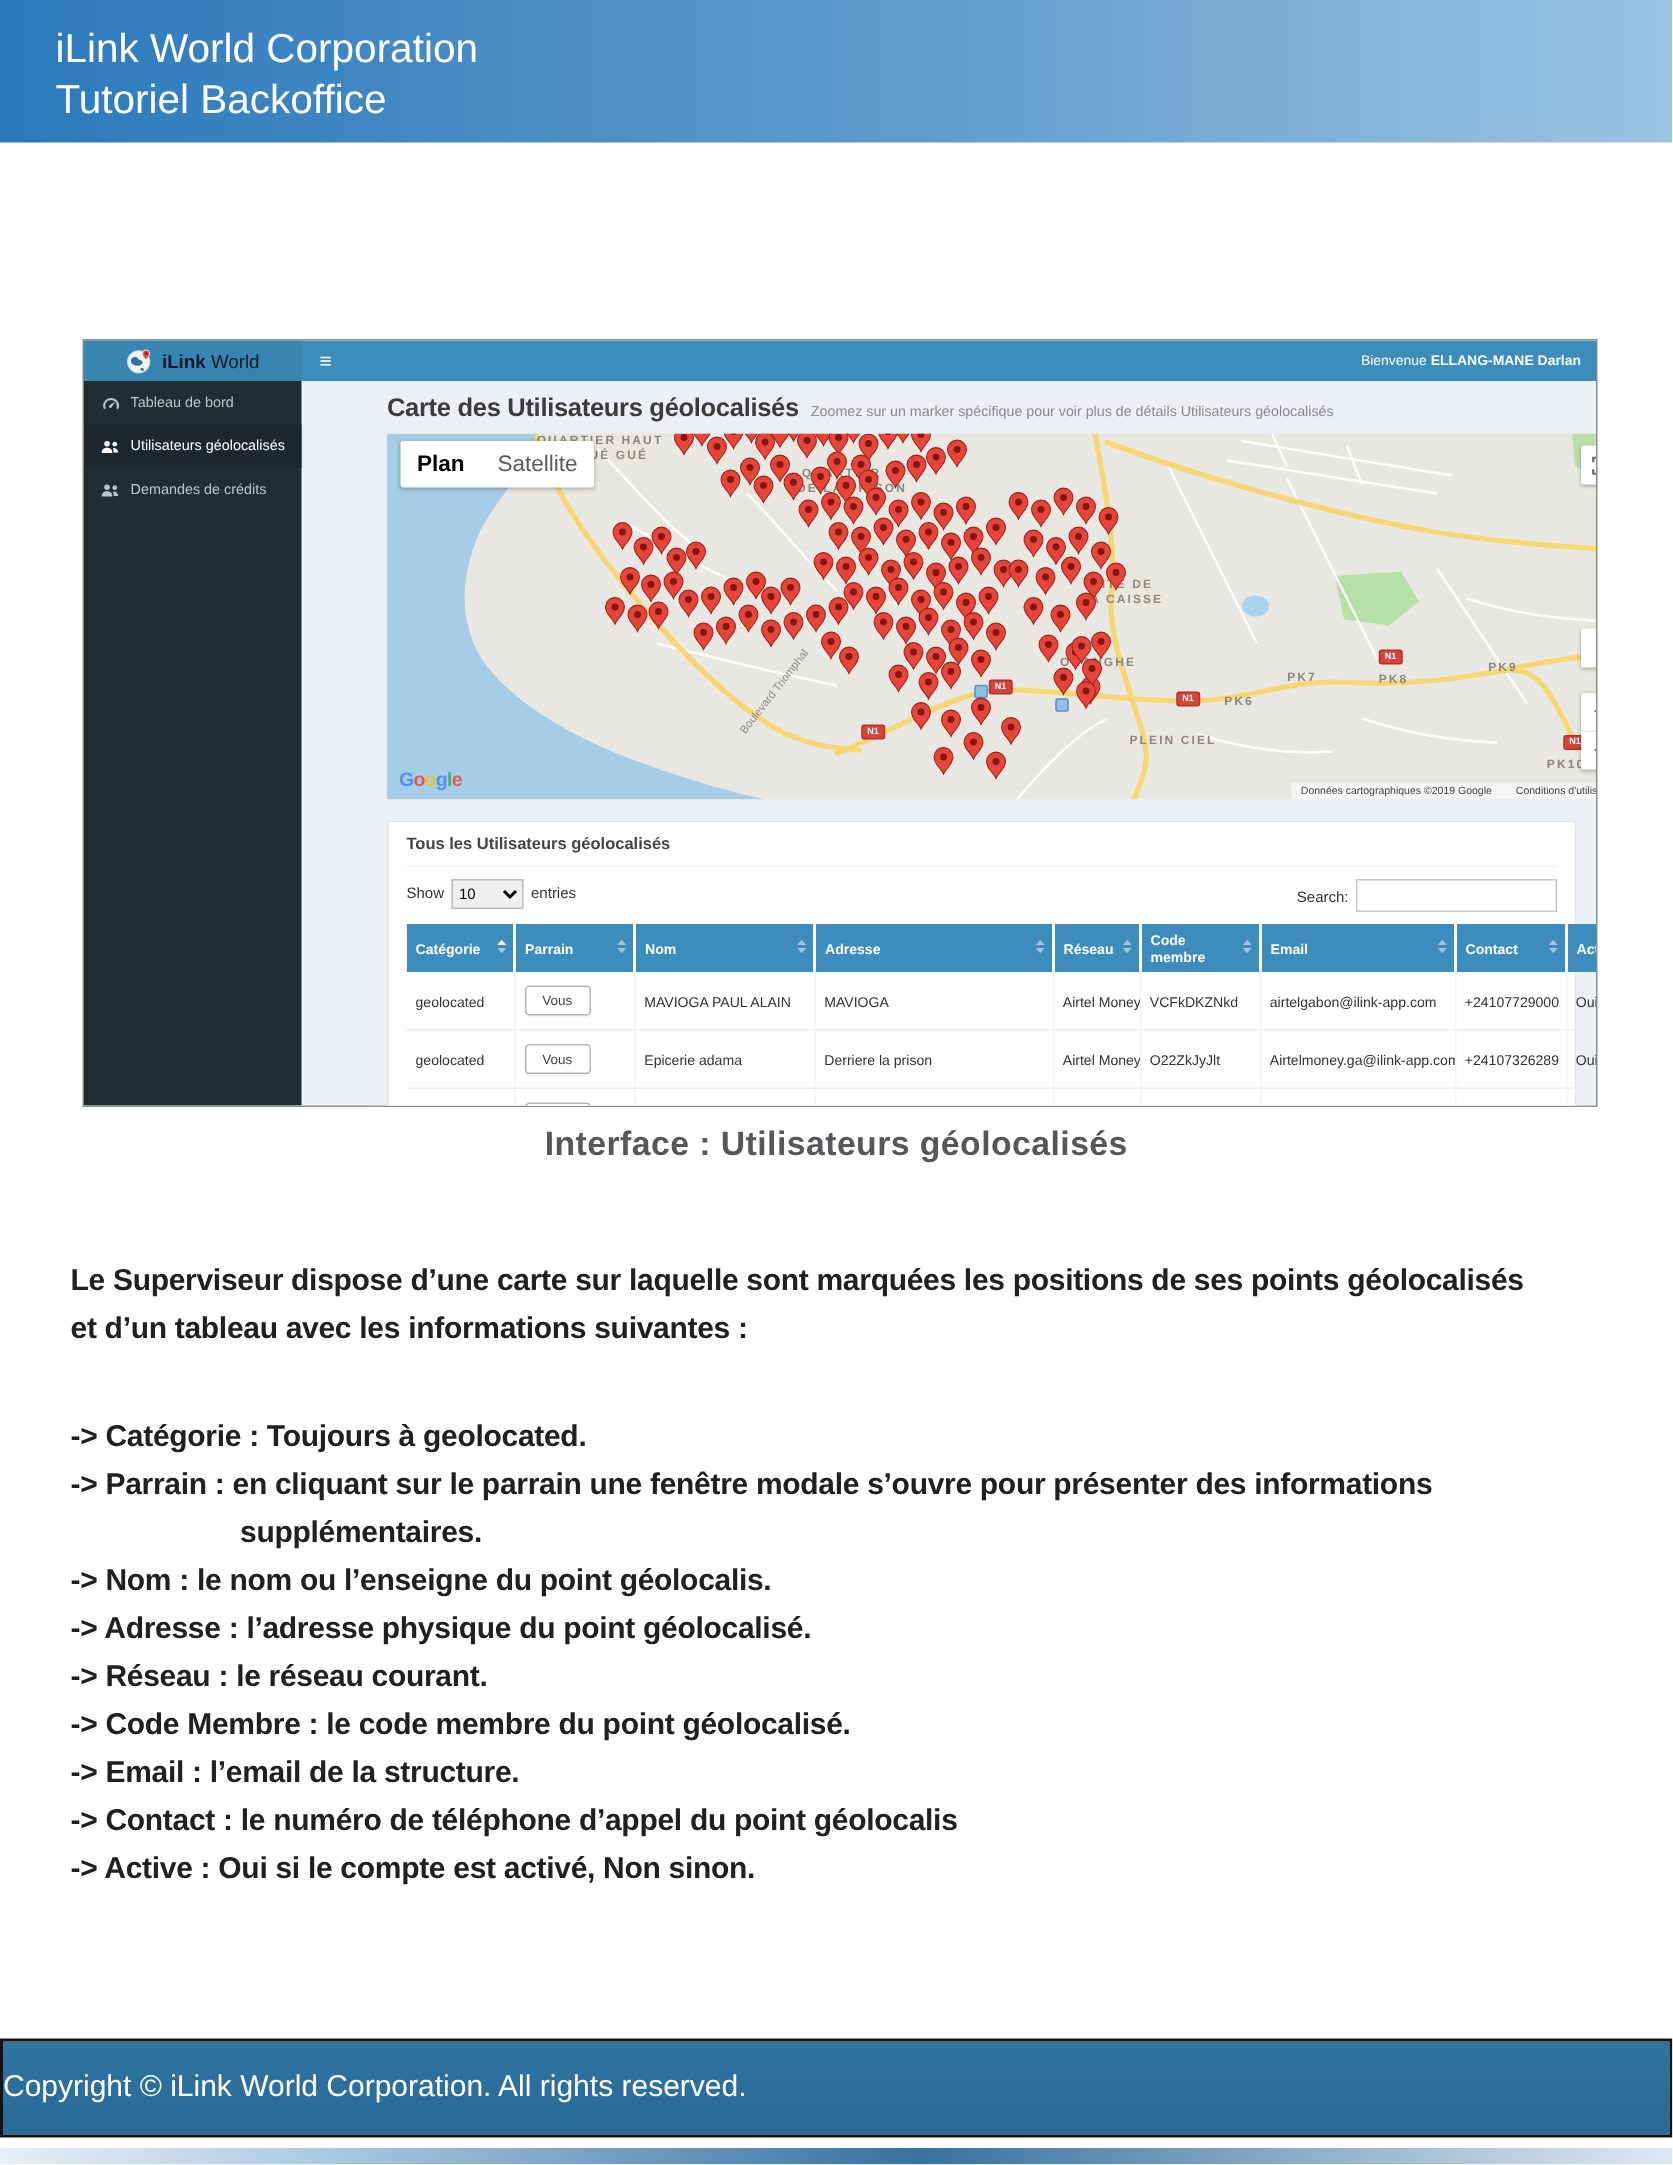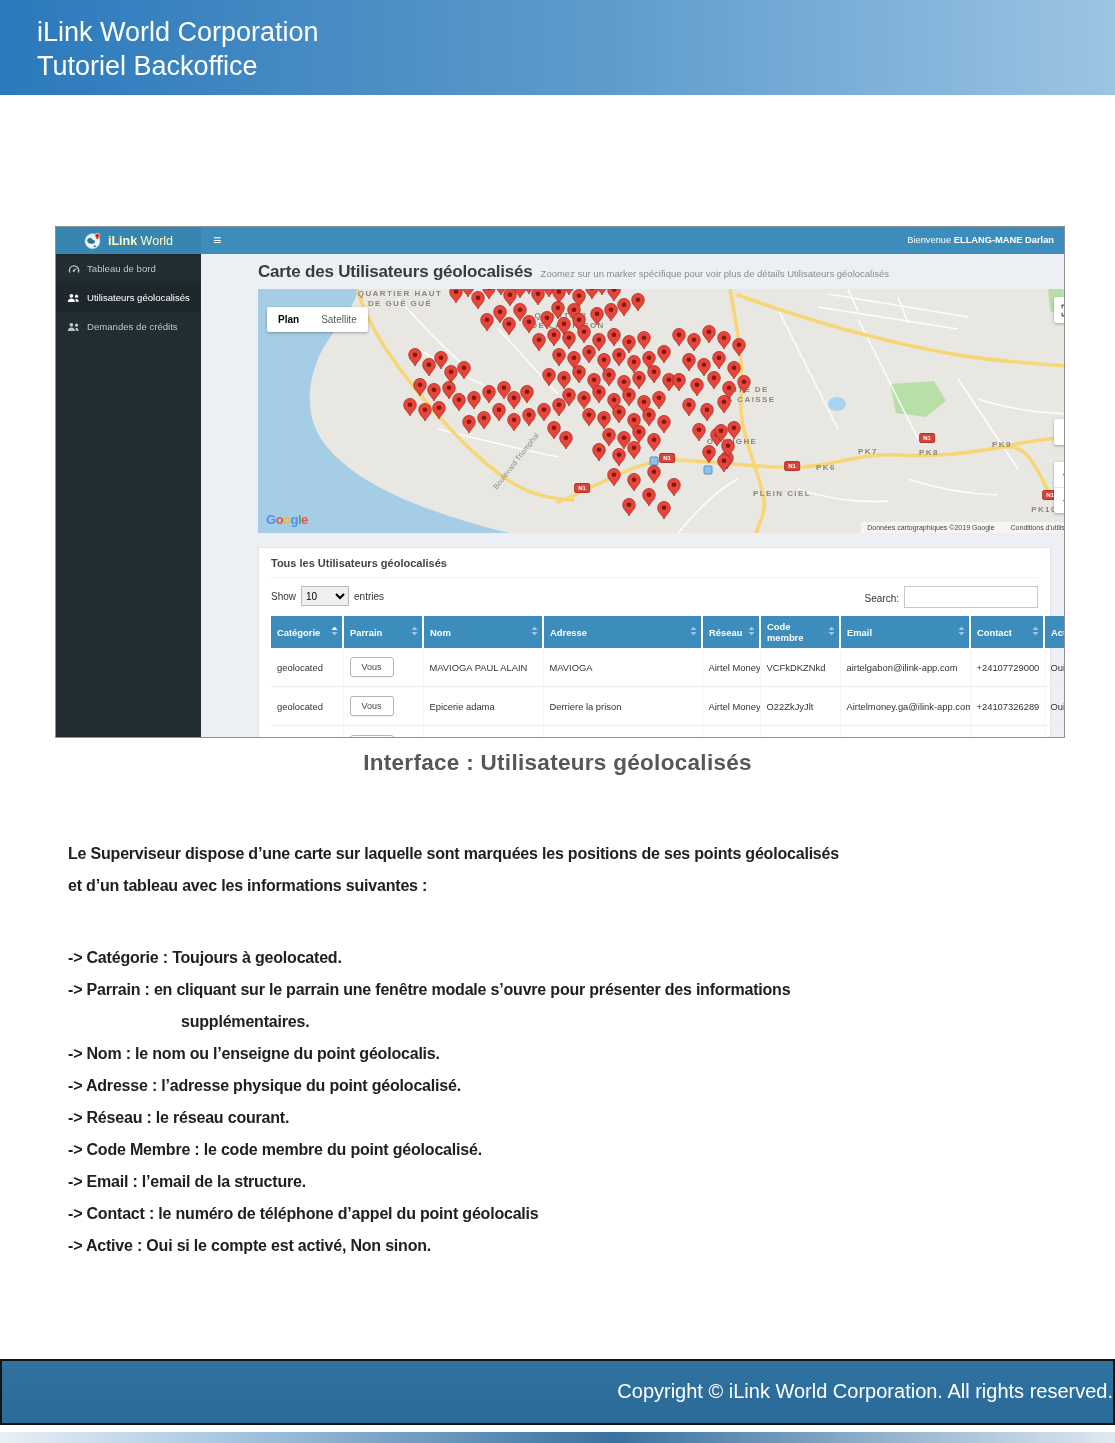--- a/index.html
+++ b/index.html
@@ -17,21 +17,21 @@
              font-size:31px;font-weight:bold;color:#69696b;letter-spacing:.5px;}
   .doc-caption{position:absolute;top:750px;left:0;width:100%;text-align:center;
              font-size:22.5px;font-weight:bold;color:#56575a;letter-spacing:.3px;}
 
   
   .shot{position:absolute;left:55px;top:226px;width:1008px;height:510px;
         border:1px solid #8f8f8f;background:#ecf0f5;overflow:hidden;font-size:10px;}
 
   .app-navbar{position:absolute;left:0;top:0;width:100%;height:27px;background:#3c8dbc;color:#fff;}
   .brand{position:absolute;left:0;top:0;width:145px;height:27px;background:#3786b1;
-         display:flex;align-items:center;justify-content:center;gap:6px;font-size:12.5px;color:#fef9c3;}
+         display:flex;align-items:center;justify-content:center;gap:6px;font-size:12.5px;color:#0f172a;}
   .brand b{font-weight:bold;}
   .hamburger{position:absolute;left:157px;top:0;height:27px;line-height:27px;font-size:14px;cursor:pointer;}
   .welcome{position:absolute;right:10px;top:0;height:27px;line-height:27px;font-size:9.3px;}
   .welcome b{font-weight:bold;}
 
   .app-sidebar{position:absolute;left:0;top:27px;width:145px;bottom:0;background:#222d32;}
   .side-item{display:flex;align-items:center;gap:7px;padding:9px 11px;font-size:9.6px;
              color:#b8c7ce;cursor:pointer;}
   .side-item.active{background:#1e282c;color:#fff;}
   .s-icon{display:inline-flex;width:13px;justify-content:center;}
@@ -49,22 +49,22 @@
   .pin{fill:#e8453a;stroke:#9b241c;stroke-width:.7;}
   .pinhole{fill:#801712;}
   .place-label{position:absolute;transform:translate(-50%,0);font-size:8px;font-weight:bold;
                letter-spacing:1.4px;color:#8d867c;white-space:nowrap;z-index:2;}
   .road-label{position:absolute;font-size:7.5px;color:#8c8c8c;white-space:nowrap;z-index:2;}
   .route-badge{position:absolute;transform:translate(-50%,-50%);background:#d6443c;color:#fff;
                font-size:6px;font-weight:bold;padding:1px 3px;border-radius:2px;
                border:1px solid #b23228;z-index:3;}
   .transit-stop{position:absolute;width:7px;height:7px;background:#8fc1e8;border:1px solid #5591c8;
                border-radius:1.5px;transform:translate(-50%,-50%);z-index:3;}
-  .map-type{position:absolute;left:9px;top:18px;display:flex;background:#fff;border-radius:2px;
-            box-shadow:0 1px 3px rgba(0,0,0,.3);font-size:10px;z-index:6;text-align:center;}
+  .map-type{position:absolute;left:9px;top:5px;display:flex;background:#fff;border-radius:2px;
+            box-shadow:0 1px 3px rgba(0,0,0,.3);font-size:15px;z-index:6;text-align:center;}
   .map-type .mbtn{padding:7px 11px;cursor:pointer;}
   .mbtn.plan{font-weight:bold;color:#000;}
   .mbtn.satellite{color:#5b5b5b;}
   .sq-ctl{position:absolute;right:6px;width:26px;height:26px;background:#fff;border-radius:2px;
           box-shadow:0 1px 3px rgba(0,0,0,.3);display:flex;align-items:center;justify-content:center;
           z-index:6;cursor:pointer;}
   .fullscreen-btn{top:8px;}
   .pegman-btn{top:130px;}
   .zoom-ctl{position:absolute;right:6px;bottom:20px;width:26px;background:#fff;border-radius:2px;
             box-shadow:0 1px 3px rgba(0,0,0,.3);z-index:6;}
@@ -86,29 +86,29 @@
   table.users th{background:#3c8dbc;color:#fff;text-align:left;padding:5px 14px 5px 6px;
                  border-right:2px solid #fdfdfd;vertical-align:middle;position:relative;font-weight:bold;}
   table.users th:last-child{border-right:none;}
   th .sort{position:absolute;right:4px;top:50%;transform:translateY(-50%);}
   table.users td{padding:9px 6px;border-bottom:1px solid #ededed;border-right:1px solid #f4f4f4;
                  color:#333;overflow:hidden;white-space:nowrap;}
   .vous-btn{font-size:9px;padding:4px 11px;background:#fff;border:1px solid #b5b5b5;border-radius:3px;
             color:#444;box-shadow:0 1px 1px rgba(0,0,0,.06);cursor:pointer;}
 
   
-  .body-text{position:absolute;left:68px;top:838px;width:1045px;font-weight:bold;
-             font-size:16px;color:#202020;line-height:32px;letter-spacing:-.2px;}
+  .body-text{position:absolute;left:47px;top:838px;width:1045px;font-weight:bold;
+             font-size:20px;color:#202020;line-height:32px;letter-spacing:-.2px;}
   .bullets{margin-top:40px;}
   .b-indent{padding-left:113px;}
 
   
   .footer-bar{position:absolute;left:0;top:1359px;width:100%;height:66px;box-sizing:border-box;
               background:linear-gradient(180deg,#30739f,#2a6a99);border:2px solid #141414;
-              color:#fff;text-align:right;font-size:20px;line-height:60px;}
+              color:#fff;text-align:left;font-size:20px;line-height:60px;}
   .footer-strip{position:absolute;left:0;top:1432px;width:100%;height:11px;
               background:linear-gradient(90deg,#e9eff5 0%,#a9c8e2 20%,#38719f 55%,#dfe9f2 100%);}
 </style>
 </head>
 <body>
 
 <div class="page">
 
   <div class="banner">
     <div>iLink World Corporation</div>

